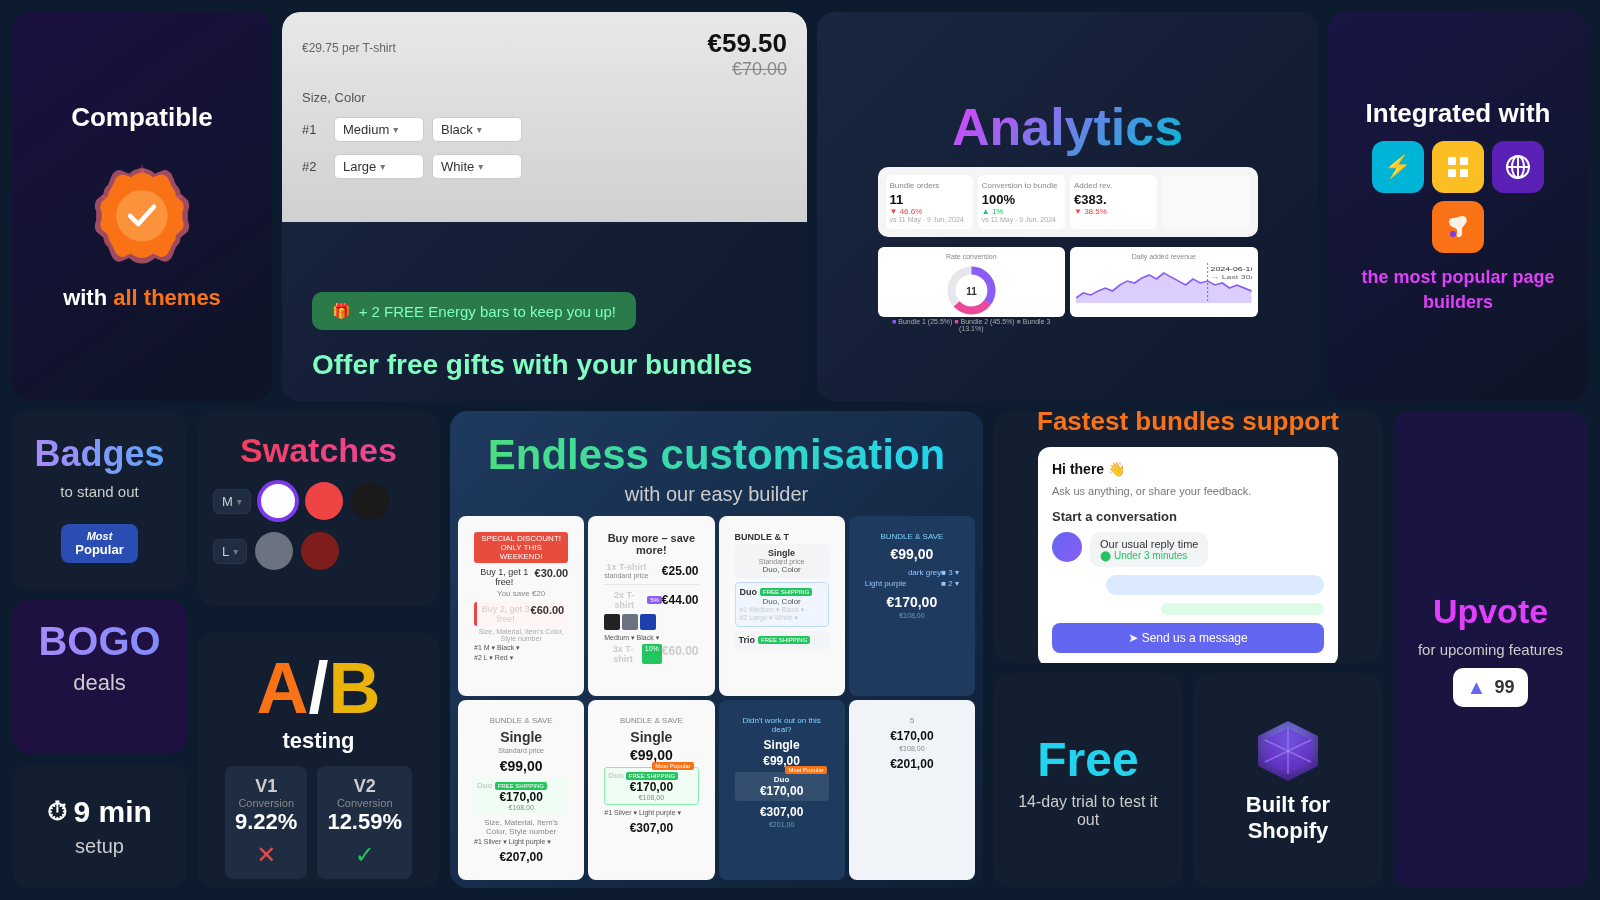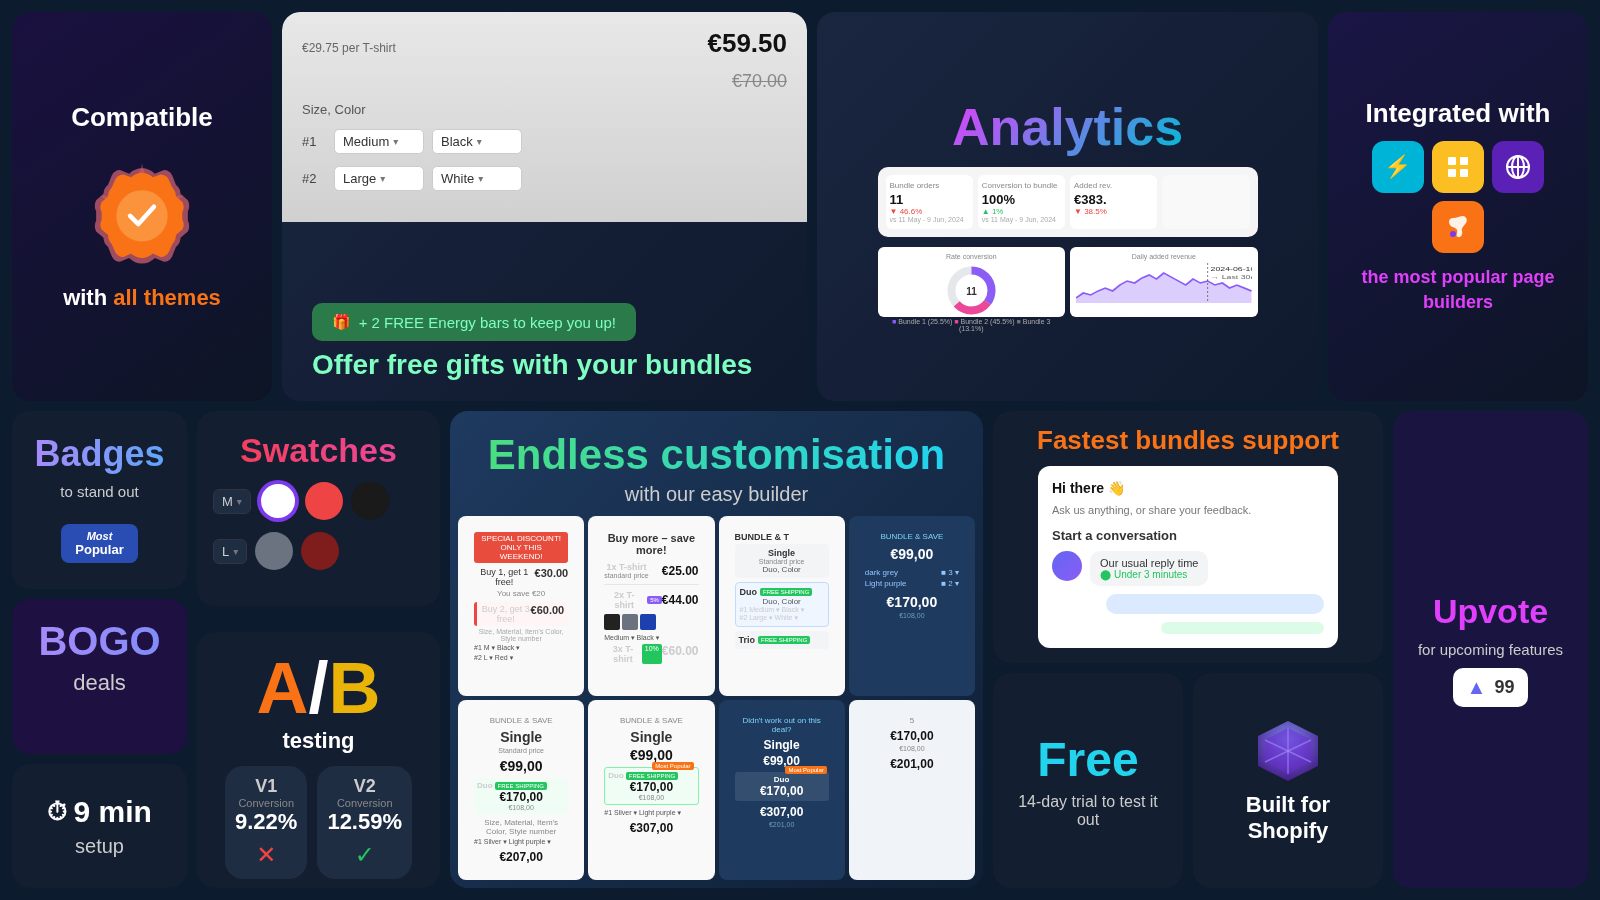--- a/index.html
+++ b/index.html
@@ -79,21 +79,21 @@
       padding: 16px 20px;
       gap: 6px;
     }
     .bundle-price-row {
       display: flex;
       justify-content: flex-end;
       gap: 12px;
       align-items: baseline;
     }
     .price-new { font-size: 26px; font-weight: 700; color: #111; }
-    .price-old { font-size: 18px; color: #888; text-decoration: line-through; margin-top: 12px; }
+    .price-old { font-size: 18px; color: #888; text-decoration: line-through; }
     .size-label { font-size: 13px; color: #555; margin-top: 4px; }
     .variant-row {
       display: flex;
       align-items: center;
       gap: 8px;
       margin-top: 6px;
     }
     .variant-label { font-size: 13px; color: #444; width: 24px; }
     .select-mock {
       background: #fff;
@@ -116,20 +116,21 @@
       font-size: 15px;
       display: flex;
       align-items: center;
       gap: 8px;
       margin-bottom: 8px;
     }
     .bundle-cta {
       font-size: 28px;
       font-weight: 700;
       color: #fff;
+      margin-top: 11px;
     }
     .bundle-cta span { color: #7effc1; }
 
     .card-analytics {
       flex: 1;
       background: linear-gradient(135deg, #1a2540 0%, #0f1a2e 100%);
       text-align: center;
       gap: 10px;
     }
     .analytics-title {
@@ -428,21 +429,21 @@
     .ab-sub { font-size: 22px; font-weight: 600; color: #fff; margin-top: 4px; margin-bottom: 12px; }
     .ab-versions {
       display: flex;
       gap: 10px;
       width: 100%;
       padding: 0 10px;
     }
     .ab-version {
       flex: 1;
       background: #1e2d42;
-      border-radius: 18px;
+      border-radius: 8px;
       padding: 10px;
       text-align: center;
     }
     .ab-version-label { font-size: 18px; font-weight: 700; color: #ccc; }
     .ab-version-sub { font-size: 11px; color: #888; }
     .ab-version-pct { font-size: 22px; font-weight: 800; color: #fff; }
     .ab-icon-bad { color: #ef4444; font-size: 24px; margin-top: 6px; }
     .ab-icon-good { color: #22c55e; font-size: 24px; margin-top: 6px; }
 
     .card-bogo {
@@ -908,21 +909,21 @@
             </div>
           </div>
         </div>
       </div>
 
       <div class="endless-item" style="background:#1e3a5f">
         <div class="endless-item-inner" style="color:#ccc">
           <div style="font-size:8px;color:#7dd3fc;margin-bottom:3px">BUNDLE &amp; SAVE</div>
           <div style="font-size:14px;font-weight:800;color:#fff">€99,00</div>
           <div style="display:flex;flex-direction:column;gap:2px;margin-top:4px">
-            <div style="display:flex;justify-content:space-between;font-size:8px;color:#93c5fd">
+            <div style="display:flex;justify-content:flex-end;font-size:8px;color:#93c5fd">
               <span>dark grey</span>
                 <span>■ 3 ▾</span>
             </div>
             <div style="display:flex;justify-content:space-between;font-size:8px;color:#93c5fd">
               <span>Light purple</span>
                 <span>■ 2 ▾</span>
             </div>
           </div>
           <div style="font-size:14px;font-weight:800;color:#fff;margin-top:4px">€170,00</div>
           <div style="font-size:7px;color:#6b9db8">€108,00</div>
@@ -1015,20 +1016,21 @@
             <div class="chat-bubble">
               <div>Our usual reply time</div>
               <div class="chat-reply-time">
                 <span>⬤ Under 3 minutes</span>
               </div>
             </div>
           </div>
         </div>
         <div class="chat-bg-blue"></div>
         <div class="chat-bg-green"></div>
+        <div class="chat-send-btn">➤ Send us a message</div>
       </div>
     </div>
     <div class="row2-right-bottom">
       <div class="mini-card card-free">
         <div class="free-title">Free</div>
         <div class="free-sub">14-day trial to test it out</div>
       </div>
       <div class="mini-card card-shopify">
         <div class="shopify-icon">
           <svg viewBox="0 0 70 70" xmlns="http://www.w3.org/2000/svg">

